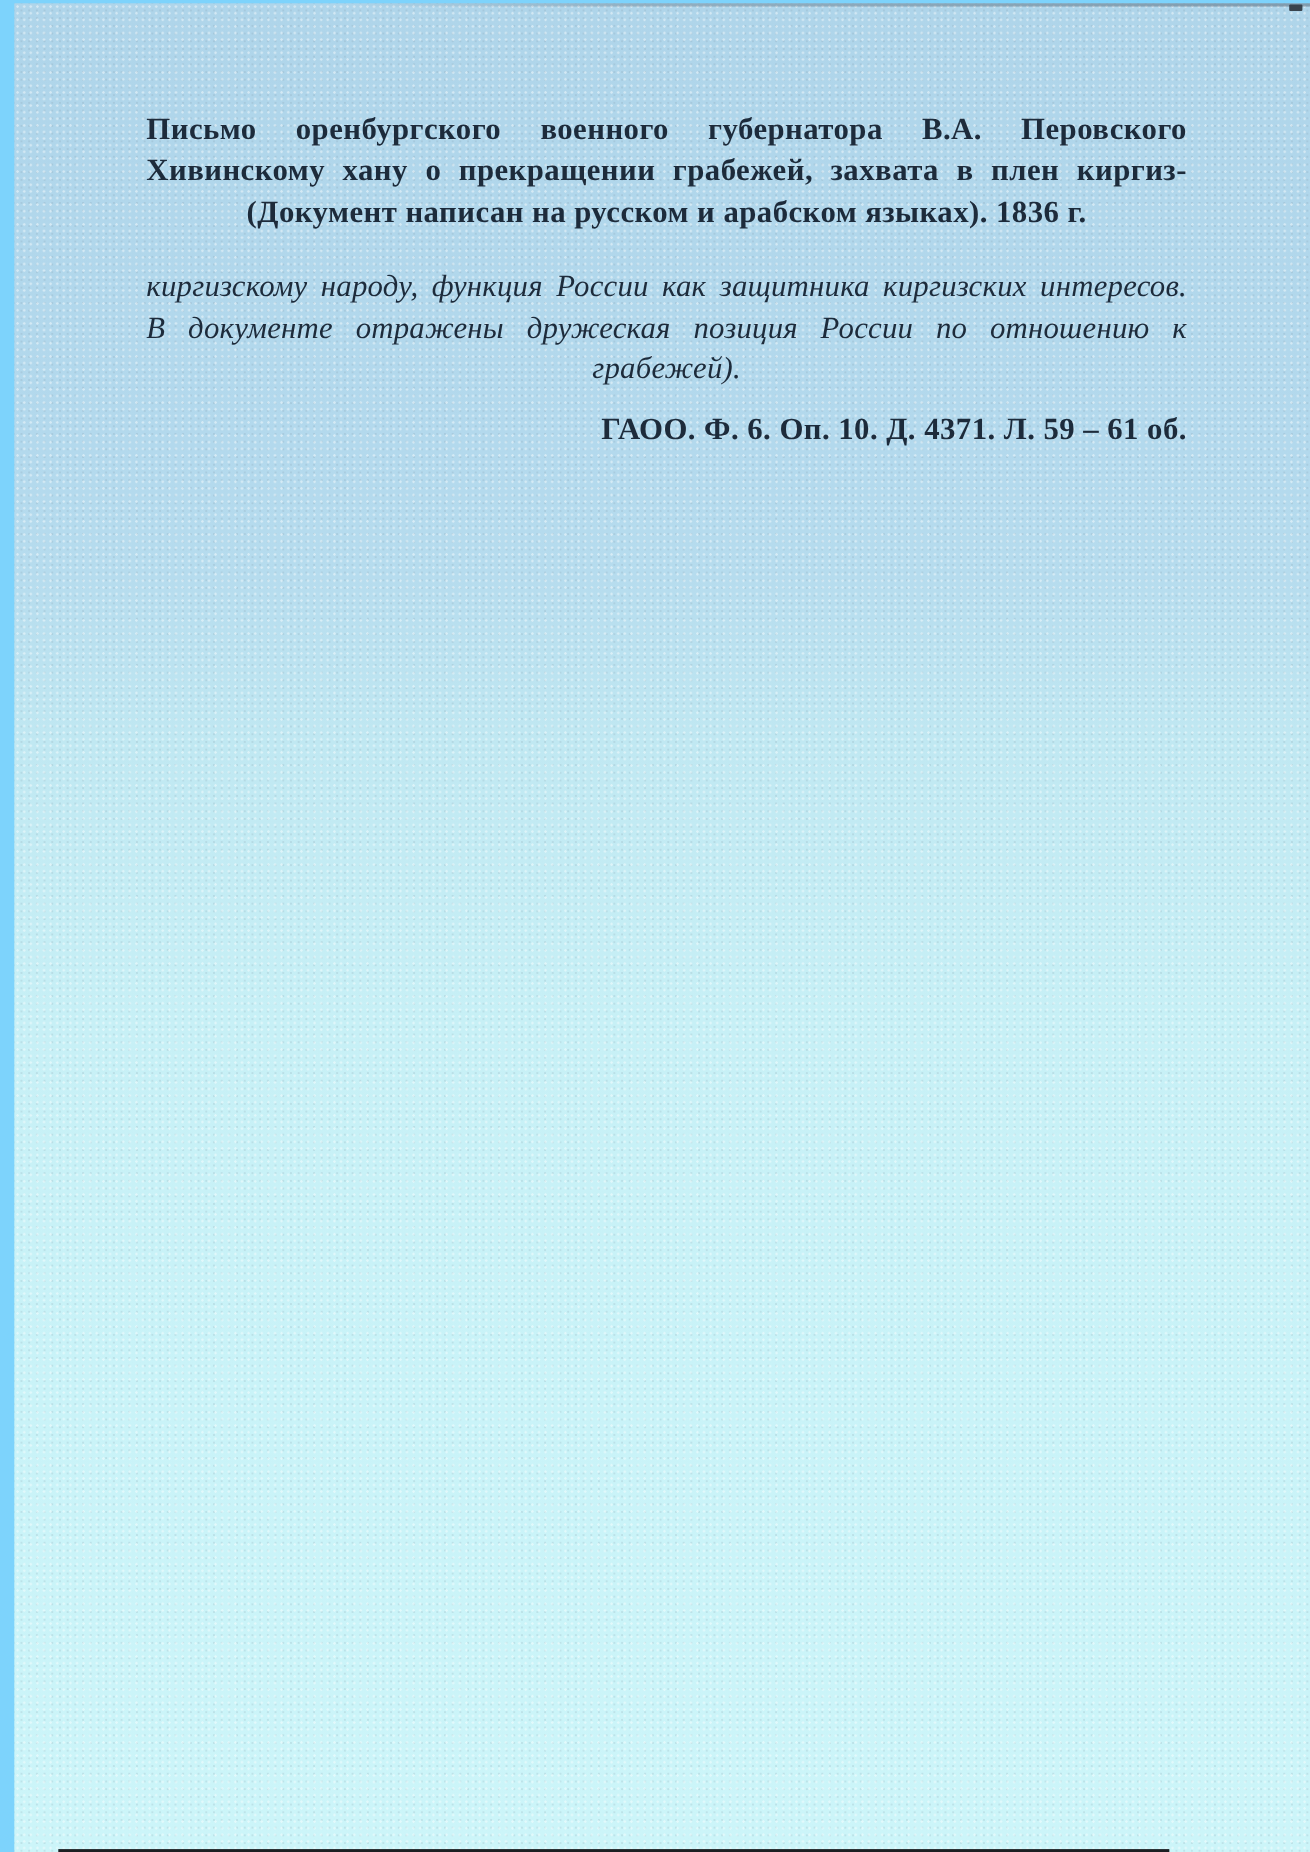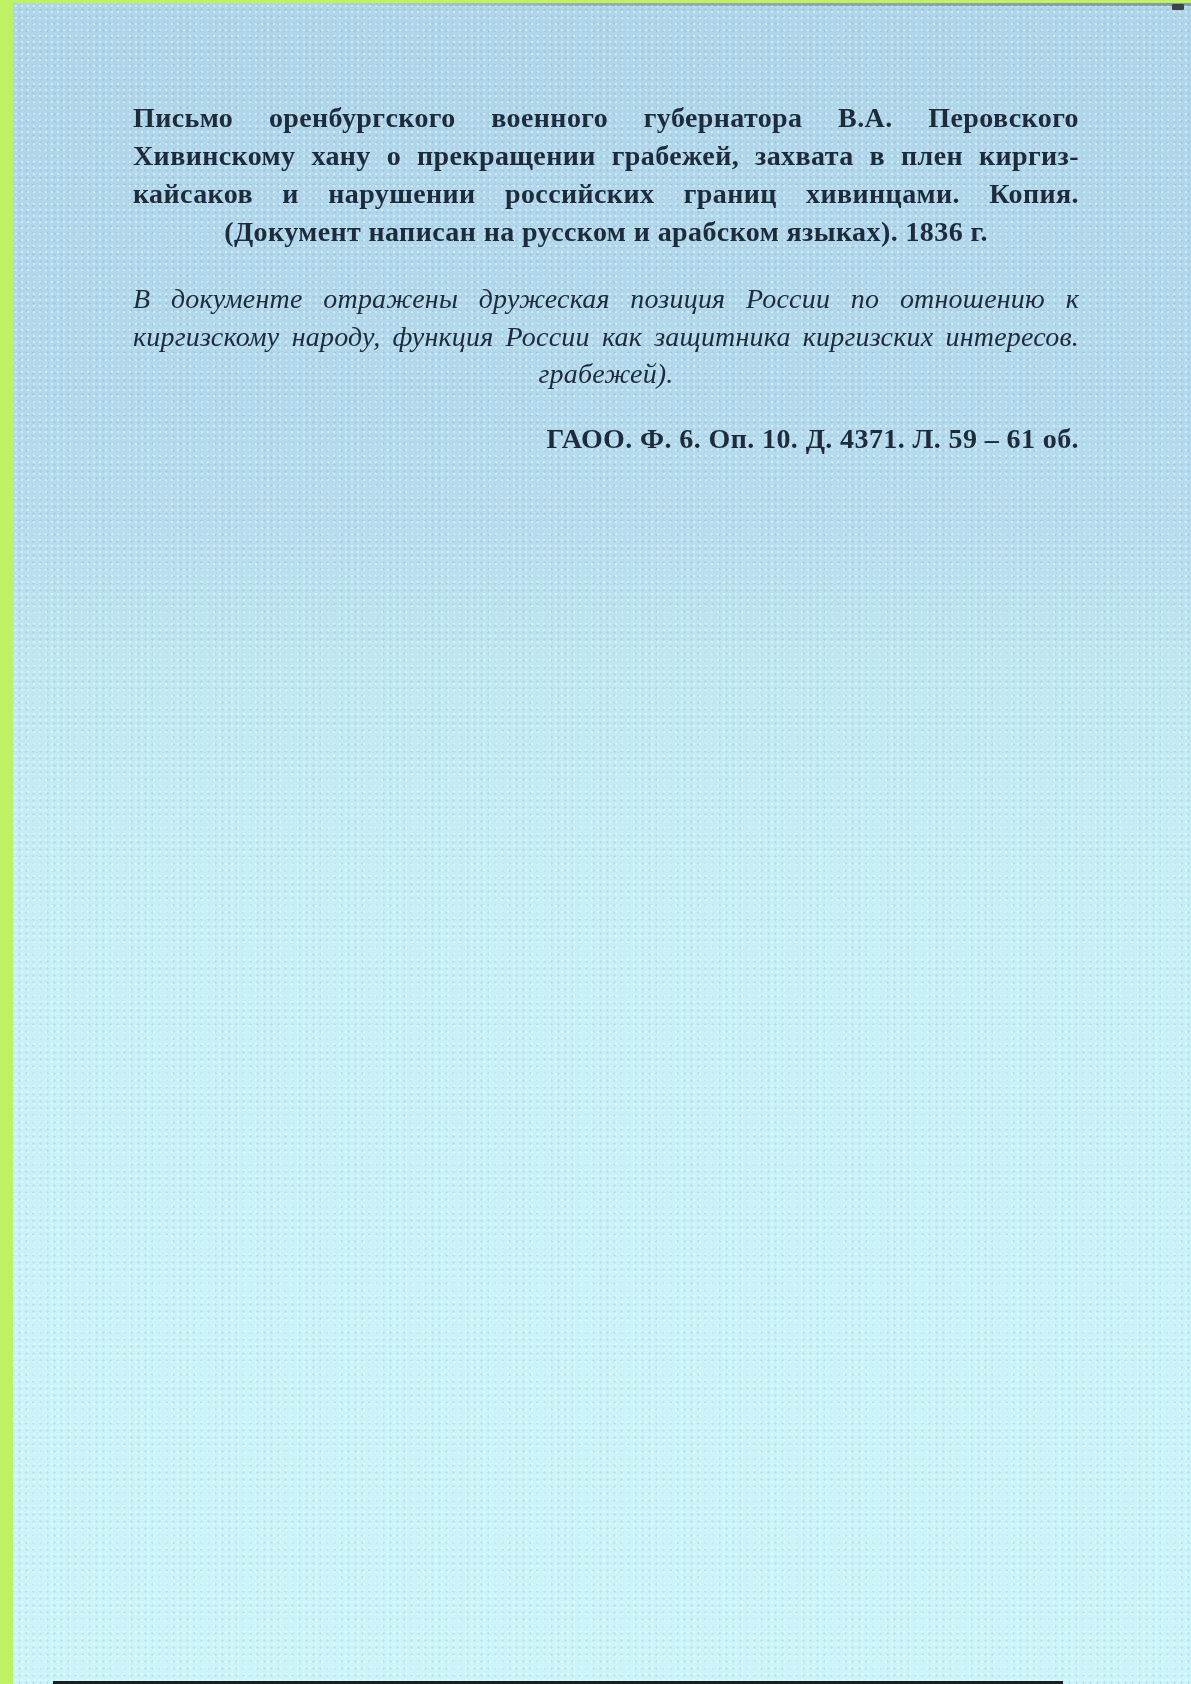--- a/index.html
+++ b/index.html
@@ -5,21 +5,21 @@
   html, body {
     margin: 0;
     padding: 0;
     background: #ffffff;
     font-family: "Liberation Serif", serif;
   }
   .page {
     position: relative;
     width: 1191px;
     height: 1684px;
-    background: #bef264;
+    background: #7dd3fc;
     overflow: hidden;
   }
   
   .sheet {
     position: absolute;
     left: 13px;
     top: 3px;
     right: 0;
     bottom: 0;
     background:
@@ -83,48 +83,47 @@
     letter-spacing: 0.2px;
   }
   .line-justify {
     text-align: justify;
     text-align-last: justify;
   }
   .line-left {
     text-align: center;
   }
   .archive-ref {
-    margin-top: 27px;
+    margin-top: 17px;
     font-weight: bold;
     font-size: 28px;
     line-height: 38px;
     text-align: right;
     letter-spacing: 0.4px;
   }
 </style>
 </head>
 <body>
 
 <div class="page">
   <div class="sheet">
     <div class="top-edge-shadow"></div>
     <div class="speck-top-right"></div>
 
     <div class="content">
 
       <div class="title-block">
         <div class="line-justify">Письмо оренбургского военного губернатора В.А. Перовского</div>
         <div class="line-justify">Хивинскому хану о прекращении грабежей, захвата в плен киргиз-</div>
-        <div class="line-justify">кайсаков и нарушении российских границ хивинцами. Копия.</div>
         <div class="line-left">(Документ написан на русском и арабском языках). 1836 г.</div>
       </div>
 
       <div class="annotation-block">
+        <div class="line-justify">киргизскому народу, функция России как защитника киргизских интересов.</div>
         <div class="line-justify">В документе отражены дружеская позиция России по отношению к</div>
-        <div class="line-justify">киргизскому народу, функция России как защитника киргизских интересов.</div>
         <div class="line-left">грабежей).</div>
       </div>
 
       <div class="archive-ref">ГАОО. Ф. 6. Оп. 10. Д. 4371. Л. 59 – 61 об.</div>
 
     </div>
 
     <div class="bottom-scan-line"></div>
   </div>
 </div>

